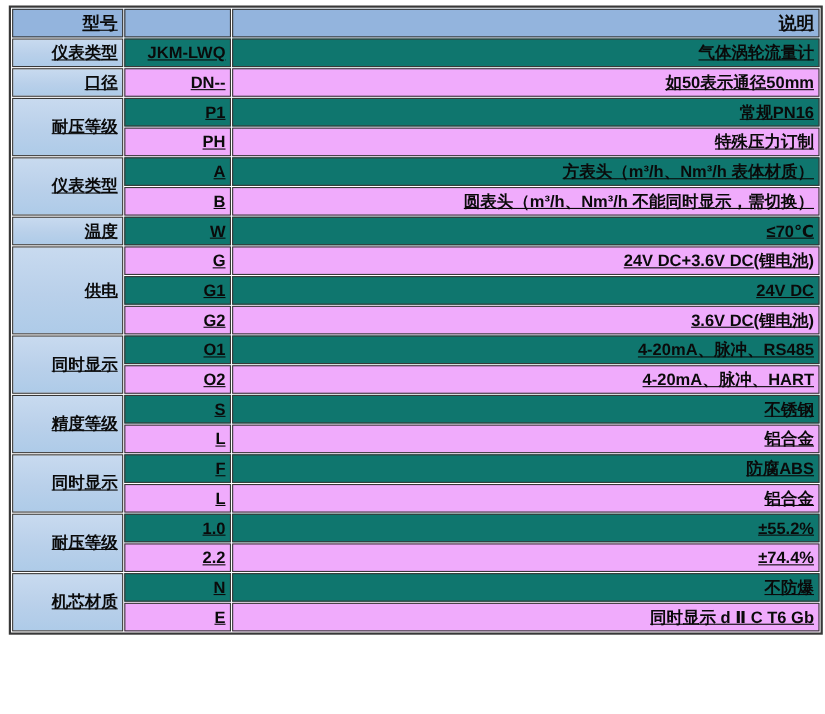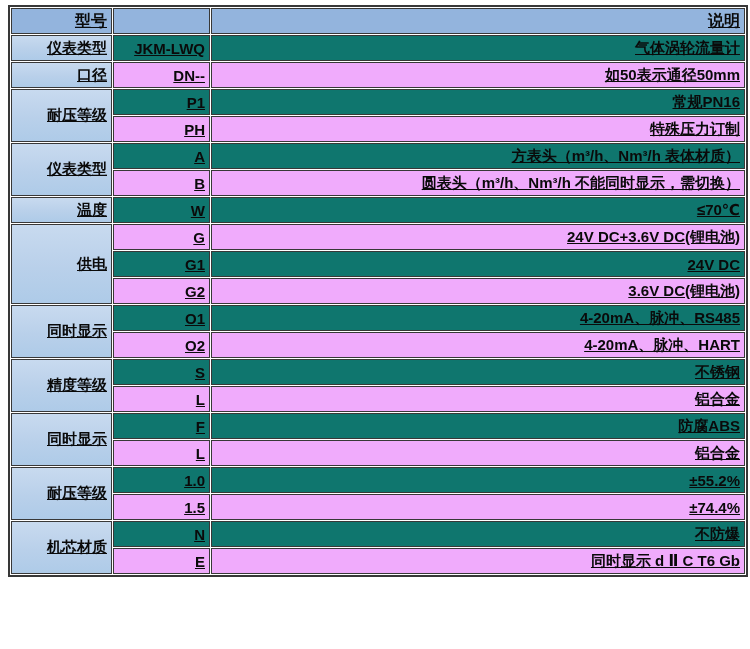--- a/index.html
+++ b/index.html
@@ -136,21 +136,21 @@
         <tr>
           <td class="alt">L</td>
           <td class="alt">铝合金</td>
         </tr>
         <tr>
           <td class="cat" rowspan="2">耐压等级</td>
           <td class="plain">1.0</td>
           <td class="plain">±55.2%</td>
         </tr>
         <tr>
-          <td class="alt">1.5</td>
+          <td class="alt">2.2</td>
           <td class="alt">±74.4%</td>
         </tr>
         <tr>
           <td class="cat" rowspan="2">机芯材质</td>
           <td class="plain">N</td>
           <td class="plain">不防爆</td>
         </tr>
         <tr>
           <td class="alt">E</td>
           <td class="alt">同时显示 d Ⅱ C T6 Gb</td>

